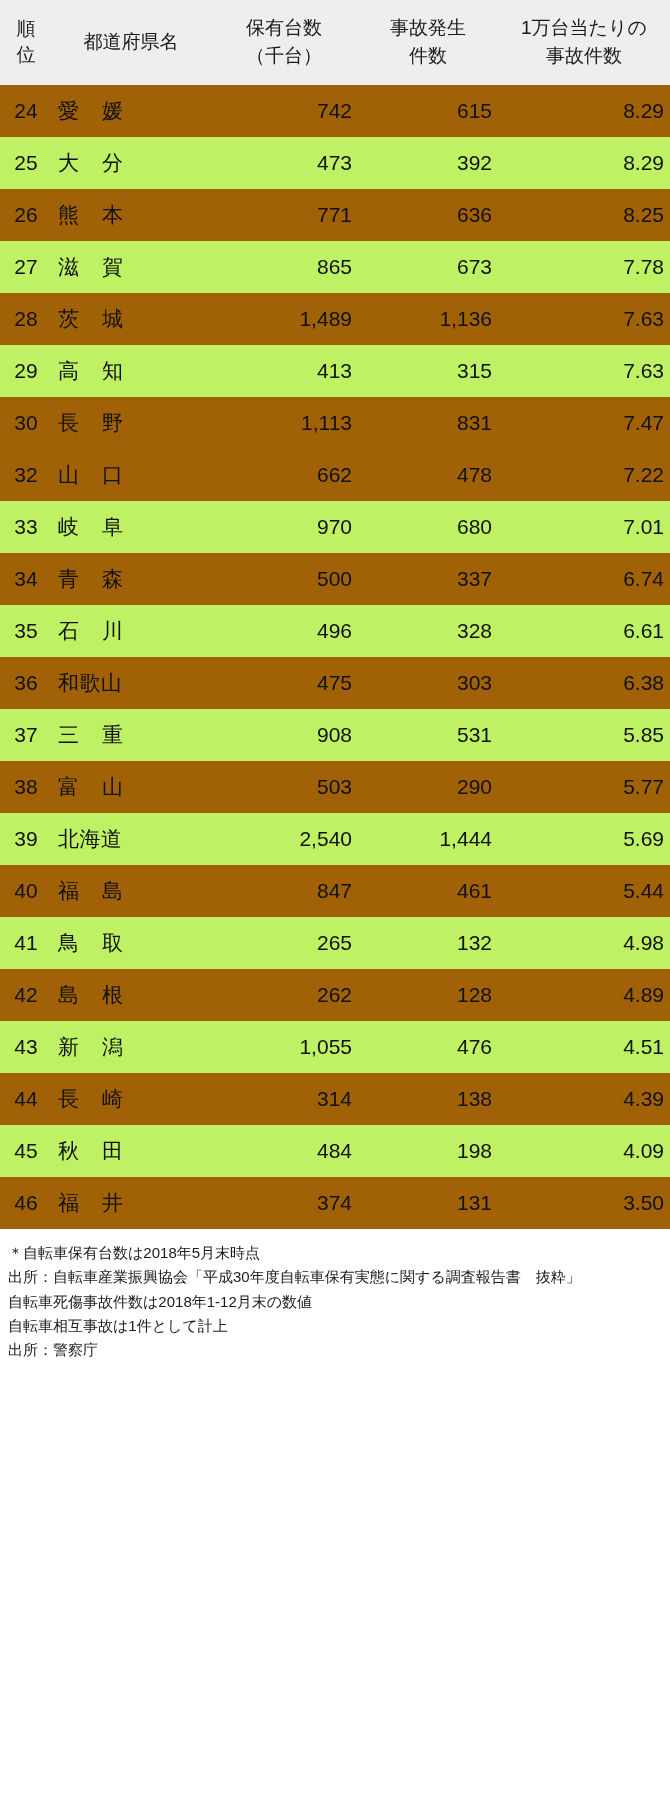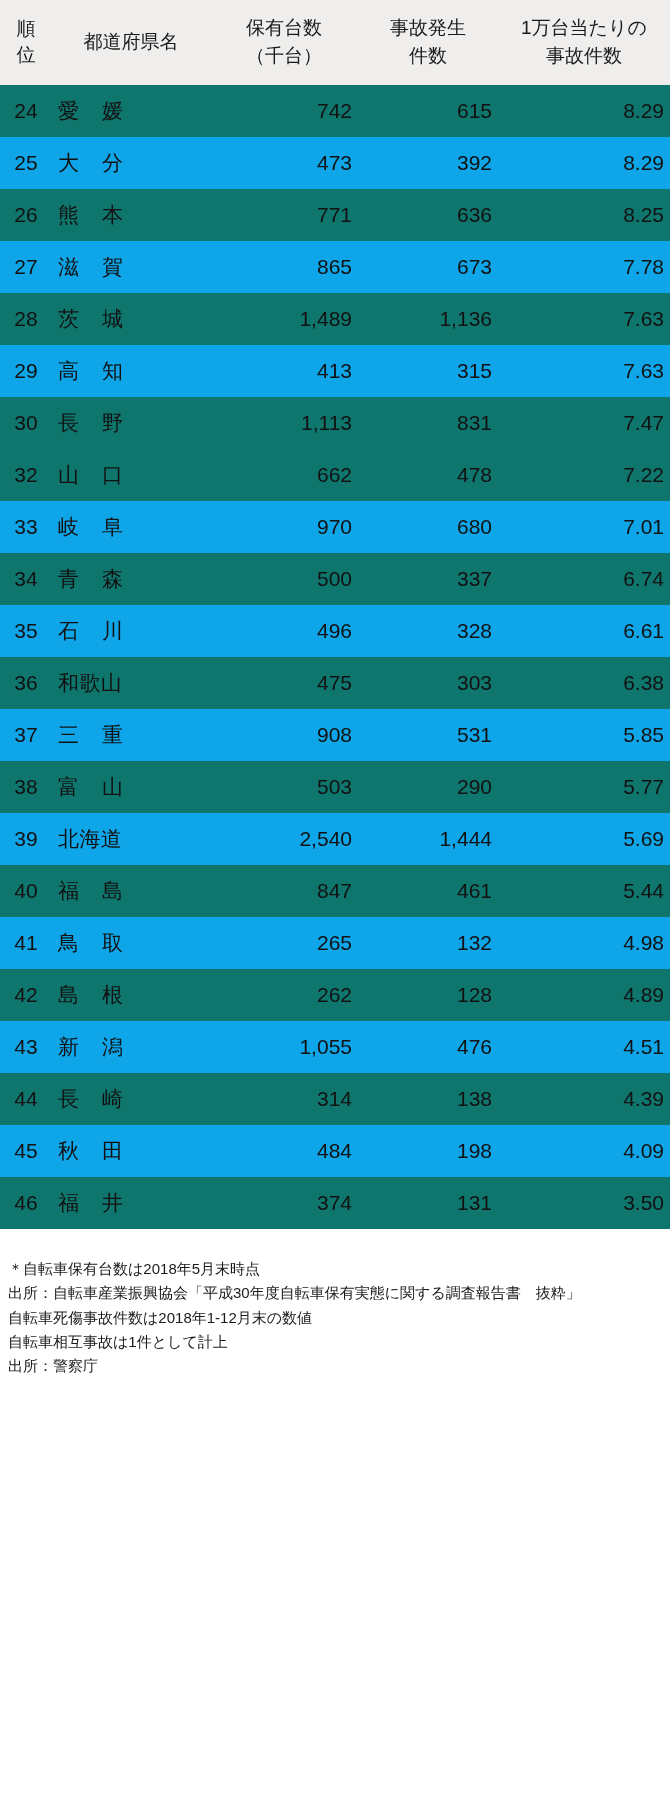--- a/index.html
+++ b/index.html
@@ -49,22 +49,22 @@
     letter-spacing: 0px;
   }
   th.h-rank .rk {
     display: block;
     line-height: 1.35;
   }
 
   table.data tbody tr {
     height: 52px;
   }
-  table.data tbody tr.odd  { background: #0f766e; }
-  table.data tbody tr.even { background: #0ea5e9; }
+  table.data tbody tr.odd  { background: #a16207; }
+  table.data tbody tr.even { background: #bef264; }
 
   table.data tbody td {
     font-size: 21px;
     color: #111111;
     vertical-align: middle;
     padding: 0 6px;
     border: none;
   }
 
   td.rank {
@@ -94,21 +94,21 @@
     font-size: 22px;
     padding-right: 12px;
   }
   td.rate {
     text-align: right;
     font-size: 22px;
     padding-right: 14px;
   }
 
   .notes {
-    padding: 28px 8px 14px 8px;
+    padding: 12px 8px 14px 8px;
     font-size: 15px;
     line-height: 1.62;
     color: #1a1a1a;
   }
   .notes div {
     margin: 0;
   }
 </style>
 </head>
 <body>

